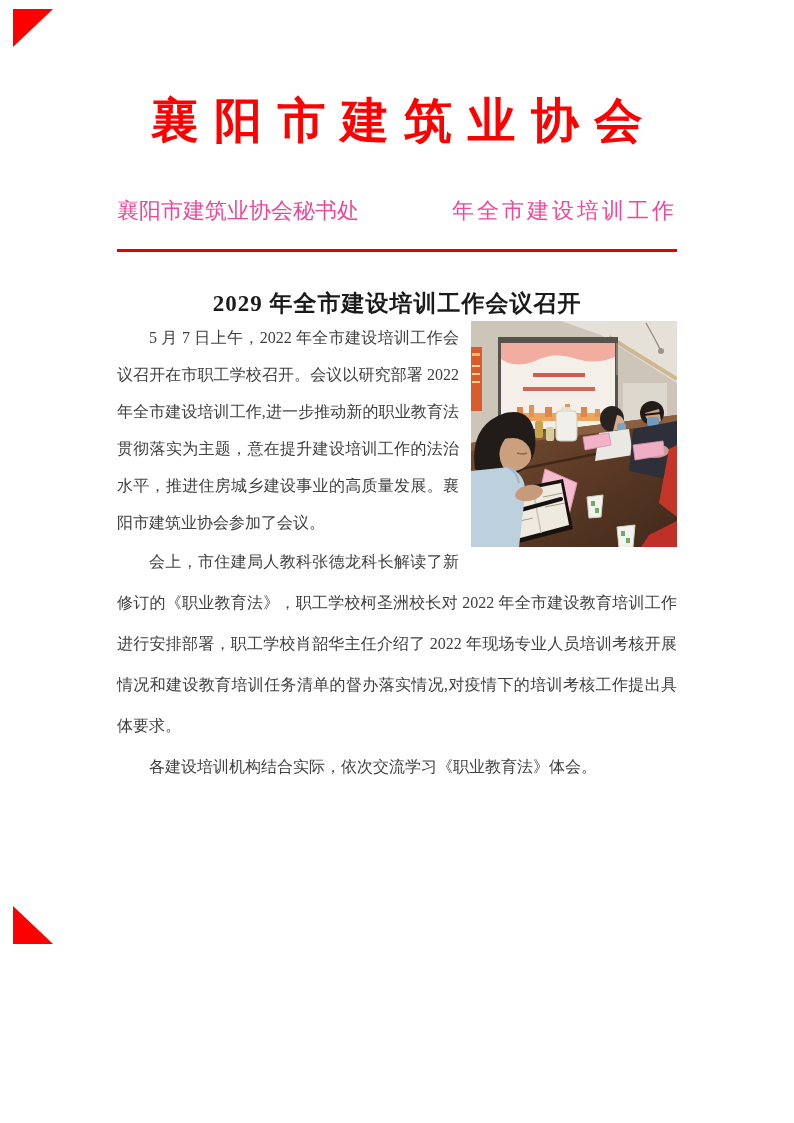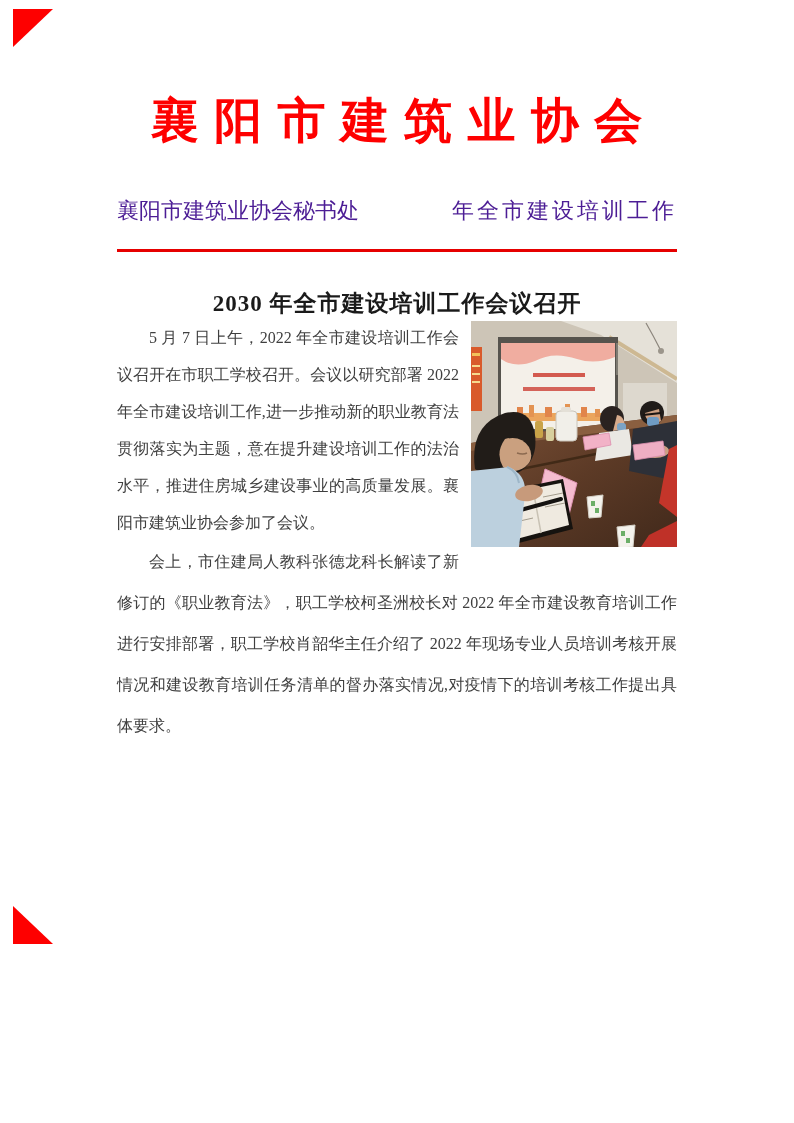--- a/index.html
+++ b/index.html
@@ -40,21 +40,21 @@
     line-height:62px;
     letter-spacing:1px;
     white-space:nowrap;
   }
   .masthead-row{
     margin-top:44px;
     display:flex;
     justify-content:space-between;
     align-items:flex-start;
     font-size:22px;
-    color:#4c1d95;
+    color:#ec4899;
   }
   .masthead-row .date{letter-spacing:3px;}
   .red-rule{
     margin-top:23px;
     height:3px;
     background:var(--rule-red);
   }
   
   .article-title{
     margin-top:36px;
@@ -92,21 +92,21 @@
       <div>襄 阳 市 建 筑 业 协 会</div>
     </div>
 
     <div class="masthead-row">
       <span class="issuer">襄阳市建筑业协会秘书处</span>
       <span class="date">年全市建设培训工作</span>
     </div>
 
     <div class="red-rule"></div>
 
-    <div class="article-title">2030 年全市建设培训工作会议召开</div>
+    <div class="article-title">2029 年全市建设培训工作会议召开</div>
 
     <div class="body-text">
 
       <div class="photo-wrap">
         <svg viewBox="0 0 206 226" preserveAspectRatio="none">
           <defs>
             <linearGradient id="tableGrad" x1="0" y1="0" x2="1" y2="1">
               <stop offset="0" stop-color="#7a5036"></stop>
               <stop offset="0.5" stop-color="#5c3a26"></stop>
               <stop offset="1" stop-color="#41291b"></stop>
@@ -207,16 +207,17 @@
           <path d="M36,146 q10,4 12,16" stroke="#9db6c8" stroke-width="2" fill="none"></path>
           <ellipse cx="58" cy="172" rx="14" ry="8" fill="#c79a7b" transform="rotate(-12 58 172)"></ellipse>
 
           <polygon points="198,128 206,124 206,196 188,182" fill="#c4352a"></polygon>
           <polygon points="178,214 206,200 206,226 170,226" fill="#bf3128"></polygon>
         </svg>
       </div>
 
       <p class="para para-1">5 月 7 日上午，2022 年全市建设培训工作会议召开在市职工学校召开。会议以研究部署 2022 年全市建设培训工作,进一步推动新的职业教育法贯彻落实为主题，意在提升建设培训工作的法治水平，推进住房城乡建设事业的高质量发展。襄阳市建筑业协会参加了会议。</p>
       <p class="para para-2">会上，市住建局人教科张德龙科长解读了新修订的《职业教育法》，职工学校柯圣洲校长对 2022 年全市建设教育培训工作进行安排部署，职工学校肖韶华主任介绍了 2022 年现场专业人员培训考核开展情况和建设教育培训任务清单的督办落实情况,对疫情下的培训考核工作提出具体要求。</p>
+      <p class="para para-3">各建设培训机构结合实际，依次交流学习《职业教育法》体会。</p>
     </div>
 
   </div>
 </div>
 
 </body></html>

